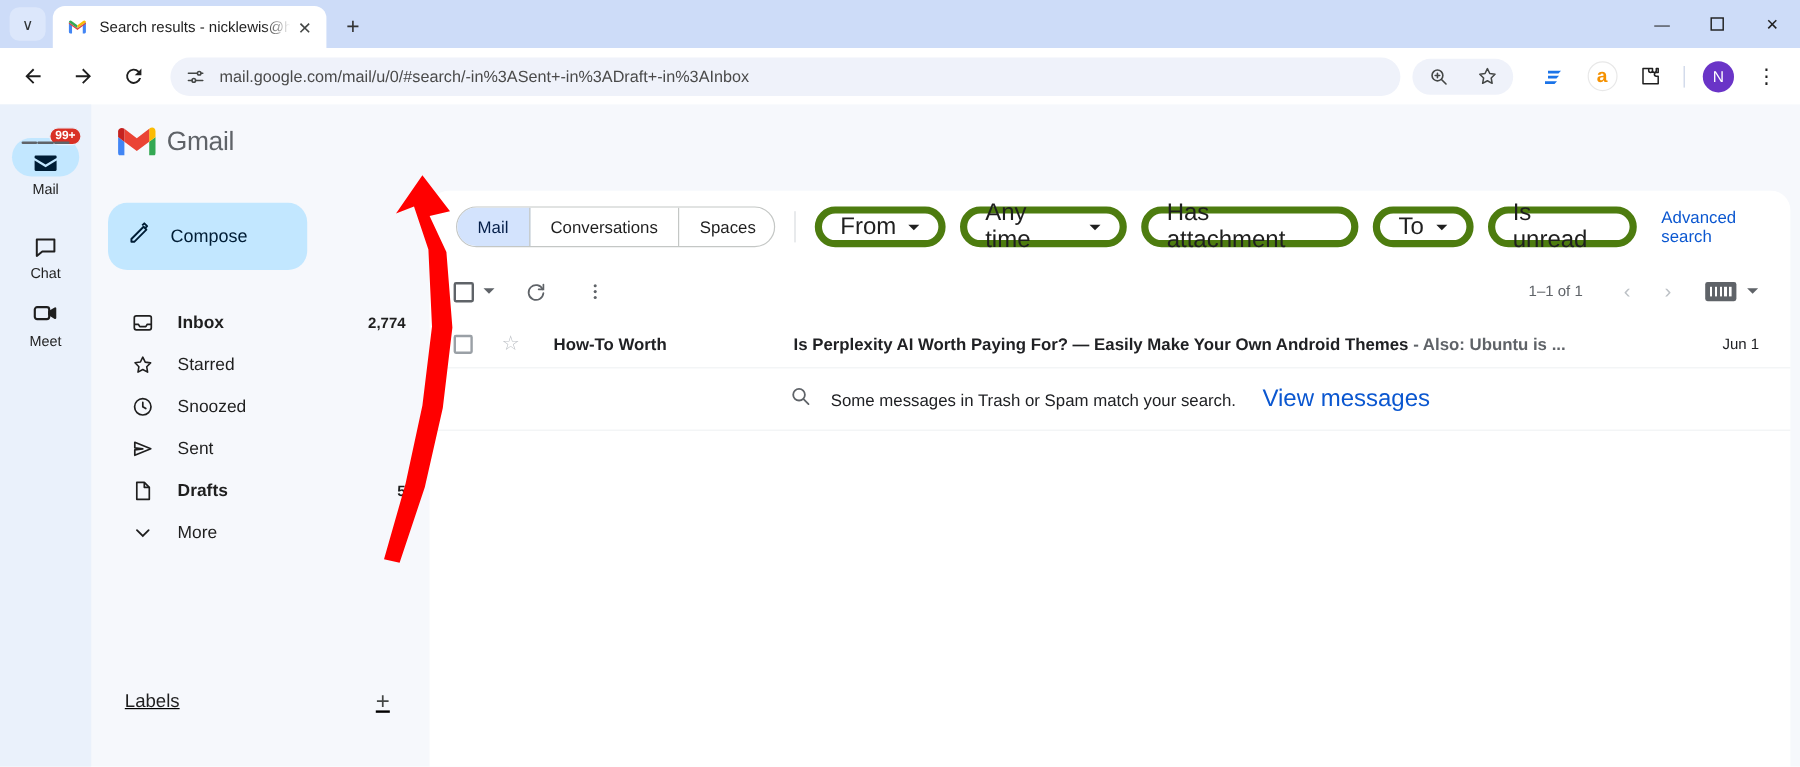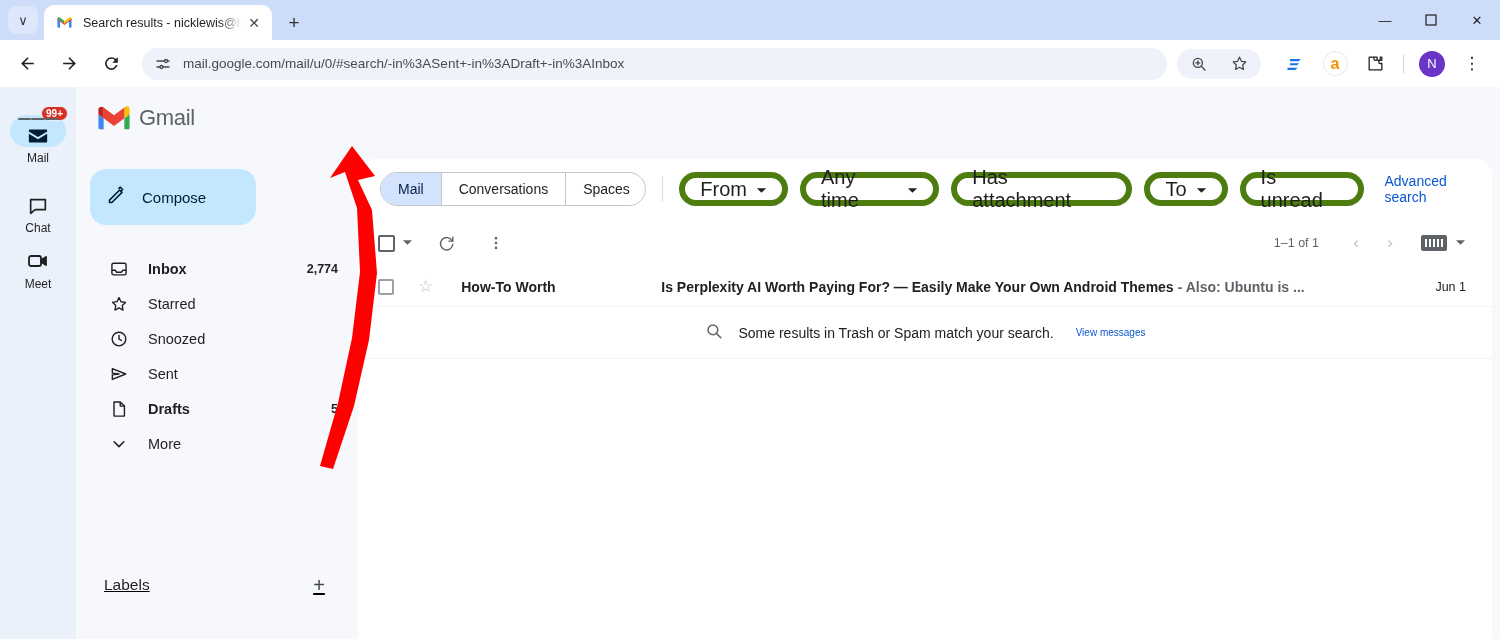--- a/index.html
+++ b/index.html
@@ -238,21 +238,21 @@
   .row-subject { font-size: 14px; font-weight: 700; color: #202124; white-space: nowrap; }
   .row-snippet { font-size: 14px; color: #5f6368; font-weight: 700; margin-left: 4px; white-space: nowrap; }
   .row-date { margin-left: auto; font-size: 12.5px; font-weight: 400; color: #202124; }
 
   .trash-note {
     position: absolute; left: 0; top: 148px; width: 1134px; height: 52px;
     display: flex; align-items: center; justify-content: center;
     border-bottom: 1px solid #f1f3f4;
   }
   .trash-text { font-size: 14px; color: #202124; margin-left: 16px; }
-  .trash-link { font-size: 10px; color: #0b57d0; margin-left: 22px; }
+  .trash-link { font-size: 20px; color: #0b57d0; margin-left: 22px; }
 
   
   .arrow-layer { position: absolute; left: 0; top: 0; width: 1500px; height: 639px; pointer-events: none; }
 </style>
 </head>
 <body>
 
 <div id="root">
 
   <div class="browser-top">
@@ -627,21 +627,21 @@
         <span class="row-date">Jun 1</span>
       </div>
 
       <div class="trash-note">
         <span>
           <svg width="18" height="18" viewBox="0 0 24 24" fill="none" stroke="#5f6368" stroke-width="2" stroke-linecap="round">
               <circle cx="10.5" cy="10.5" r="6.5"></circle>
               <path d="M15.5 15.5 21 21"></path>
             </svg>
         </span>
-        <span class="trash-text">Some results in Trash or Spam match your search.</span>
+        <span class="trash-text">Some messages in Trash or Spam match your search.</span>
         <span class="trash-link">View messages</span>
       </div>
 
     </div>
   </div>
 
   <svg class="arrow-layer" viewBox="0 0 1500 639">
     <g>
       <path d="M320 466 L338 403 L352 338 L360 272 L357 208 L345 172 L330 178 L352 146 L375 176 L358 180 L372 210 L377 273 L369 340 L354 406 L333 469 Z" fill="#ff0000"></path>
     </g>

